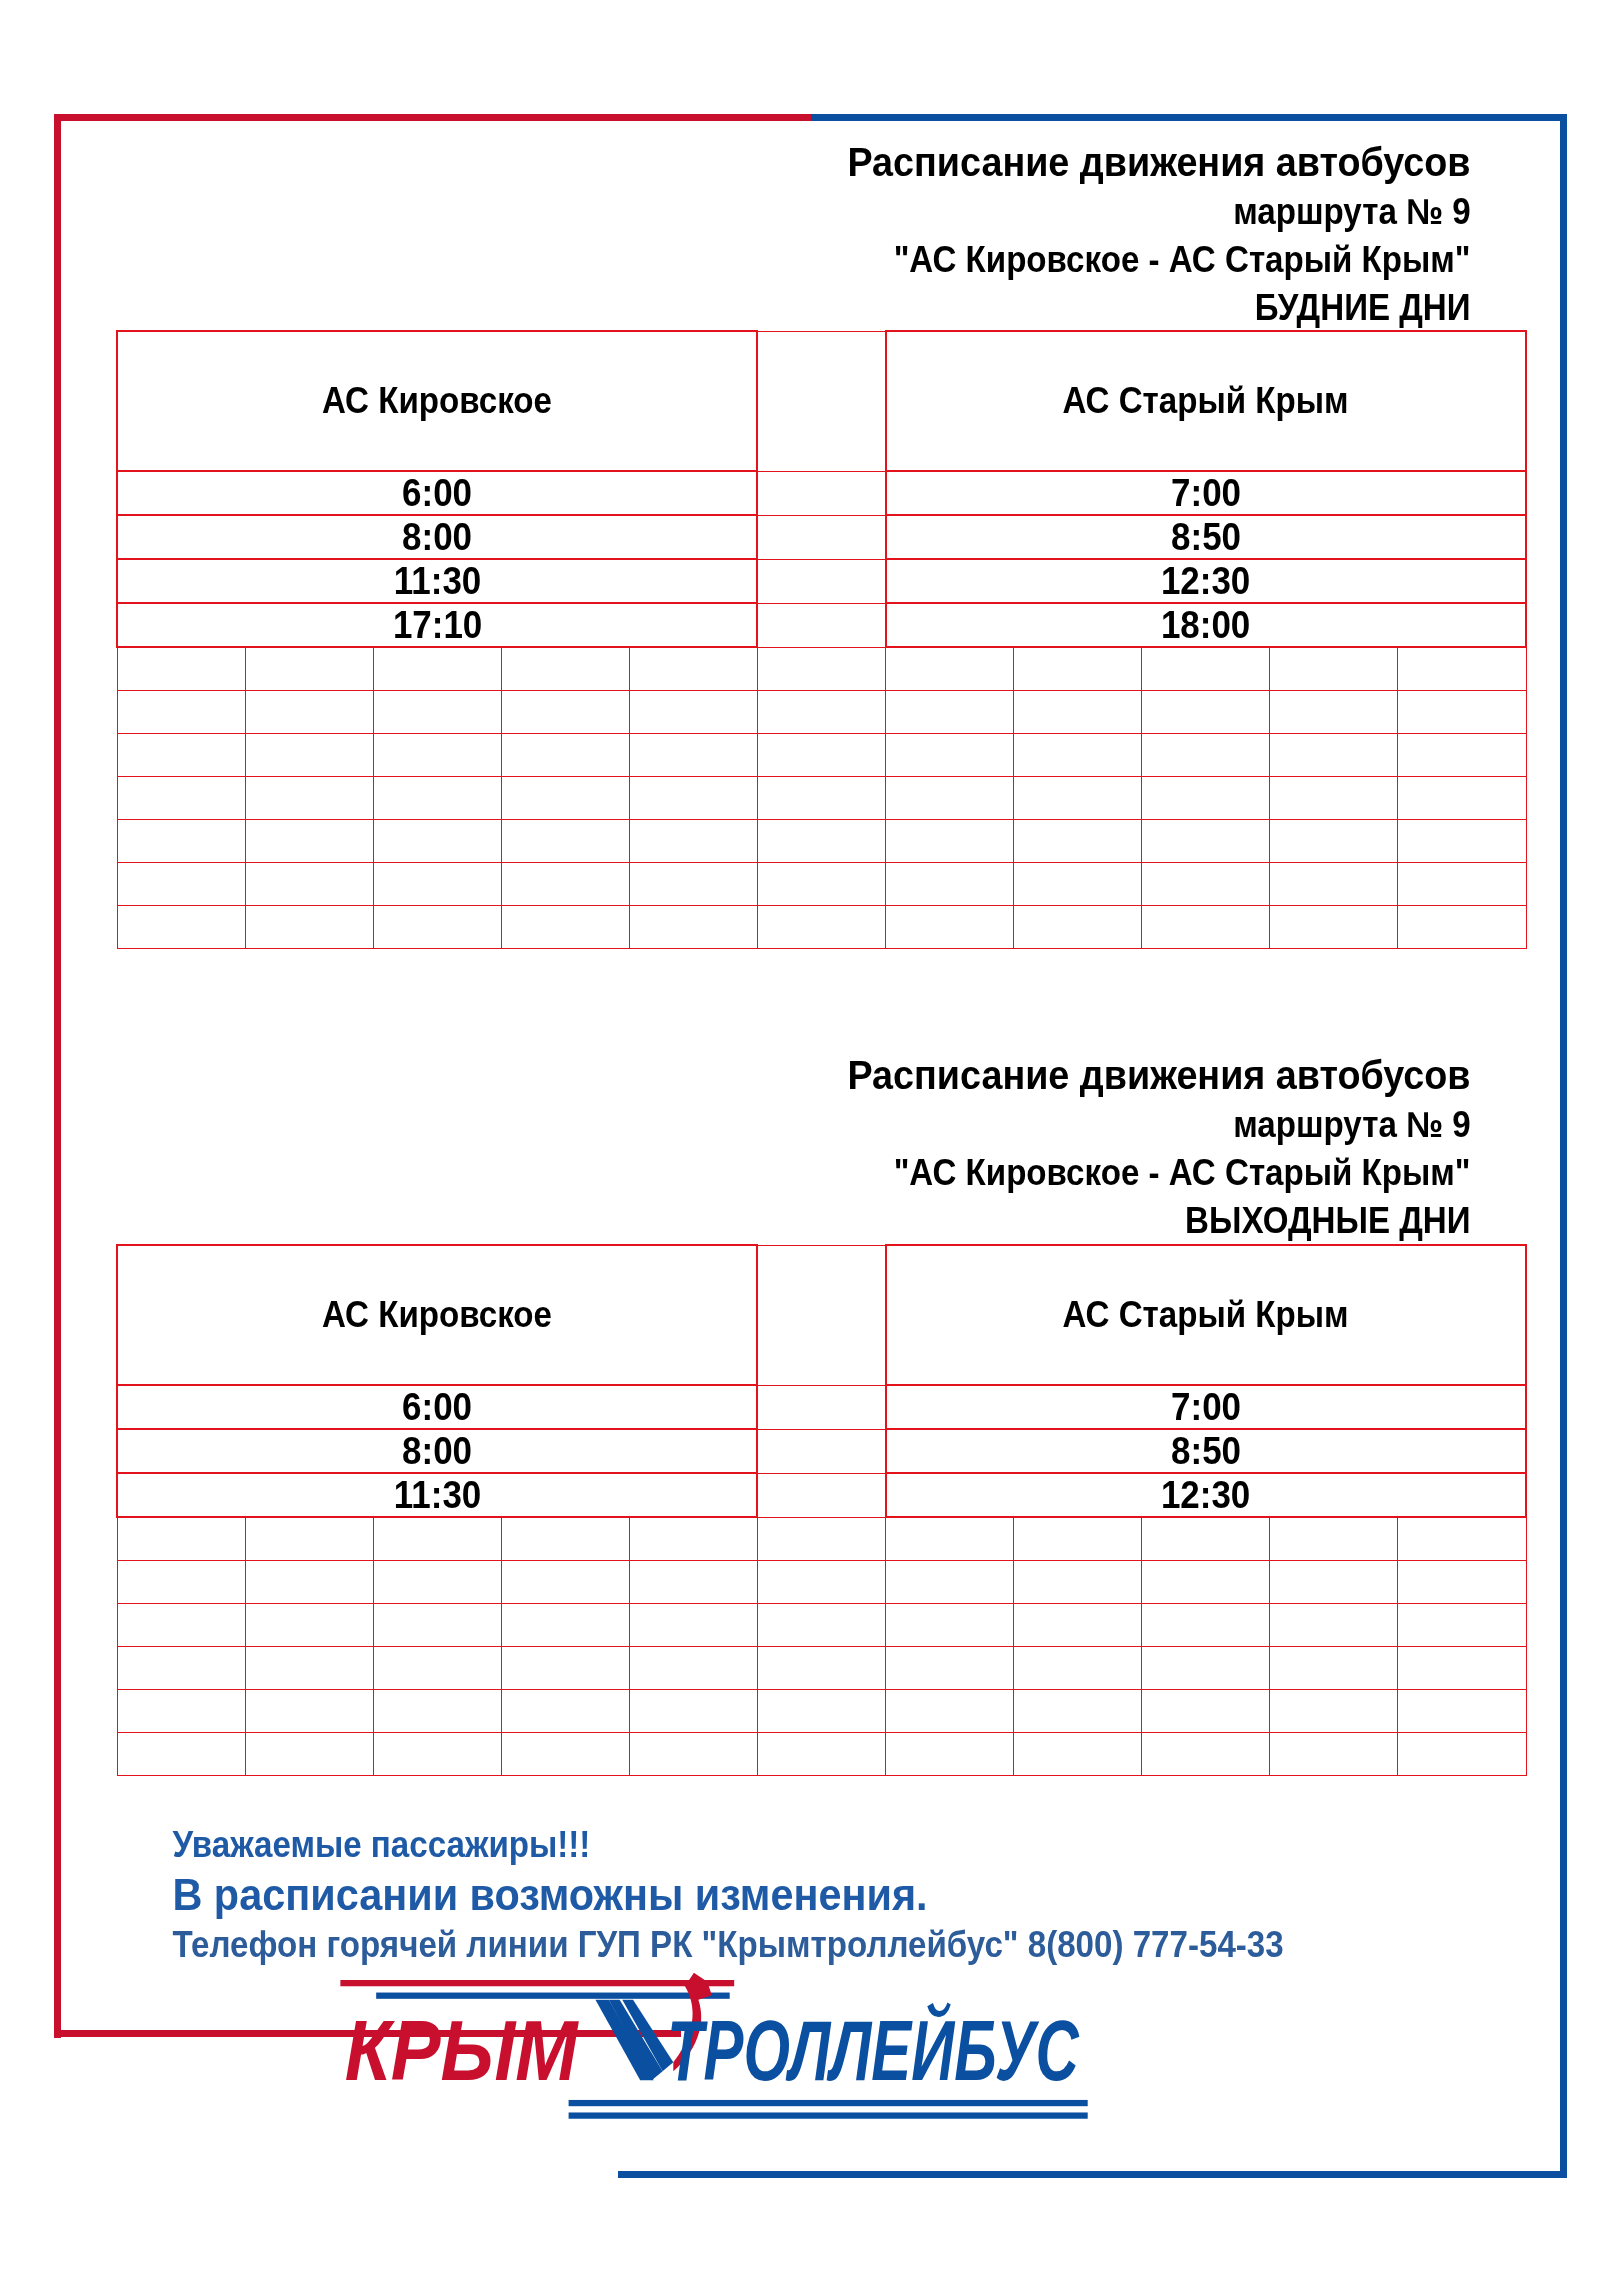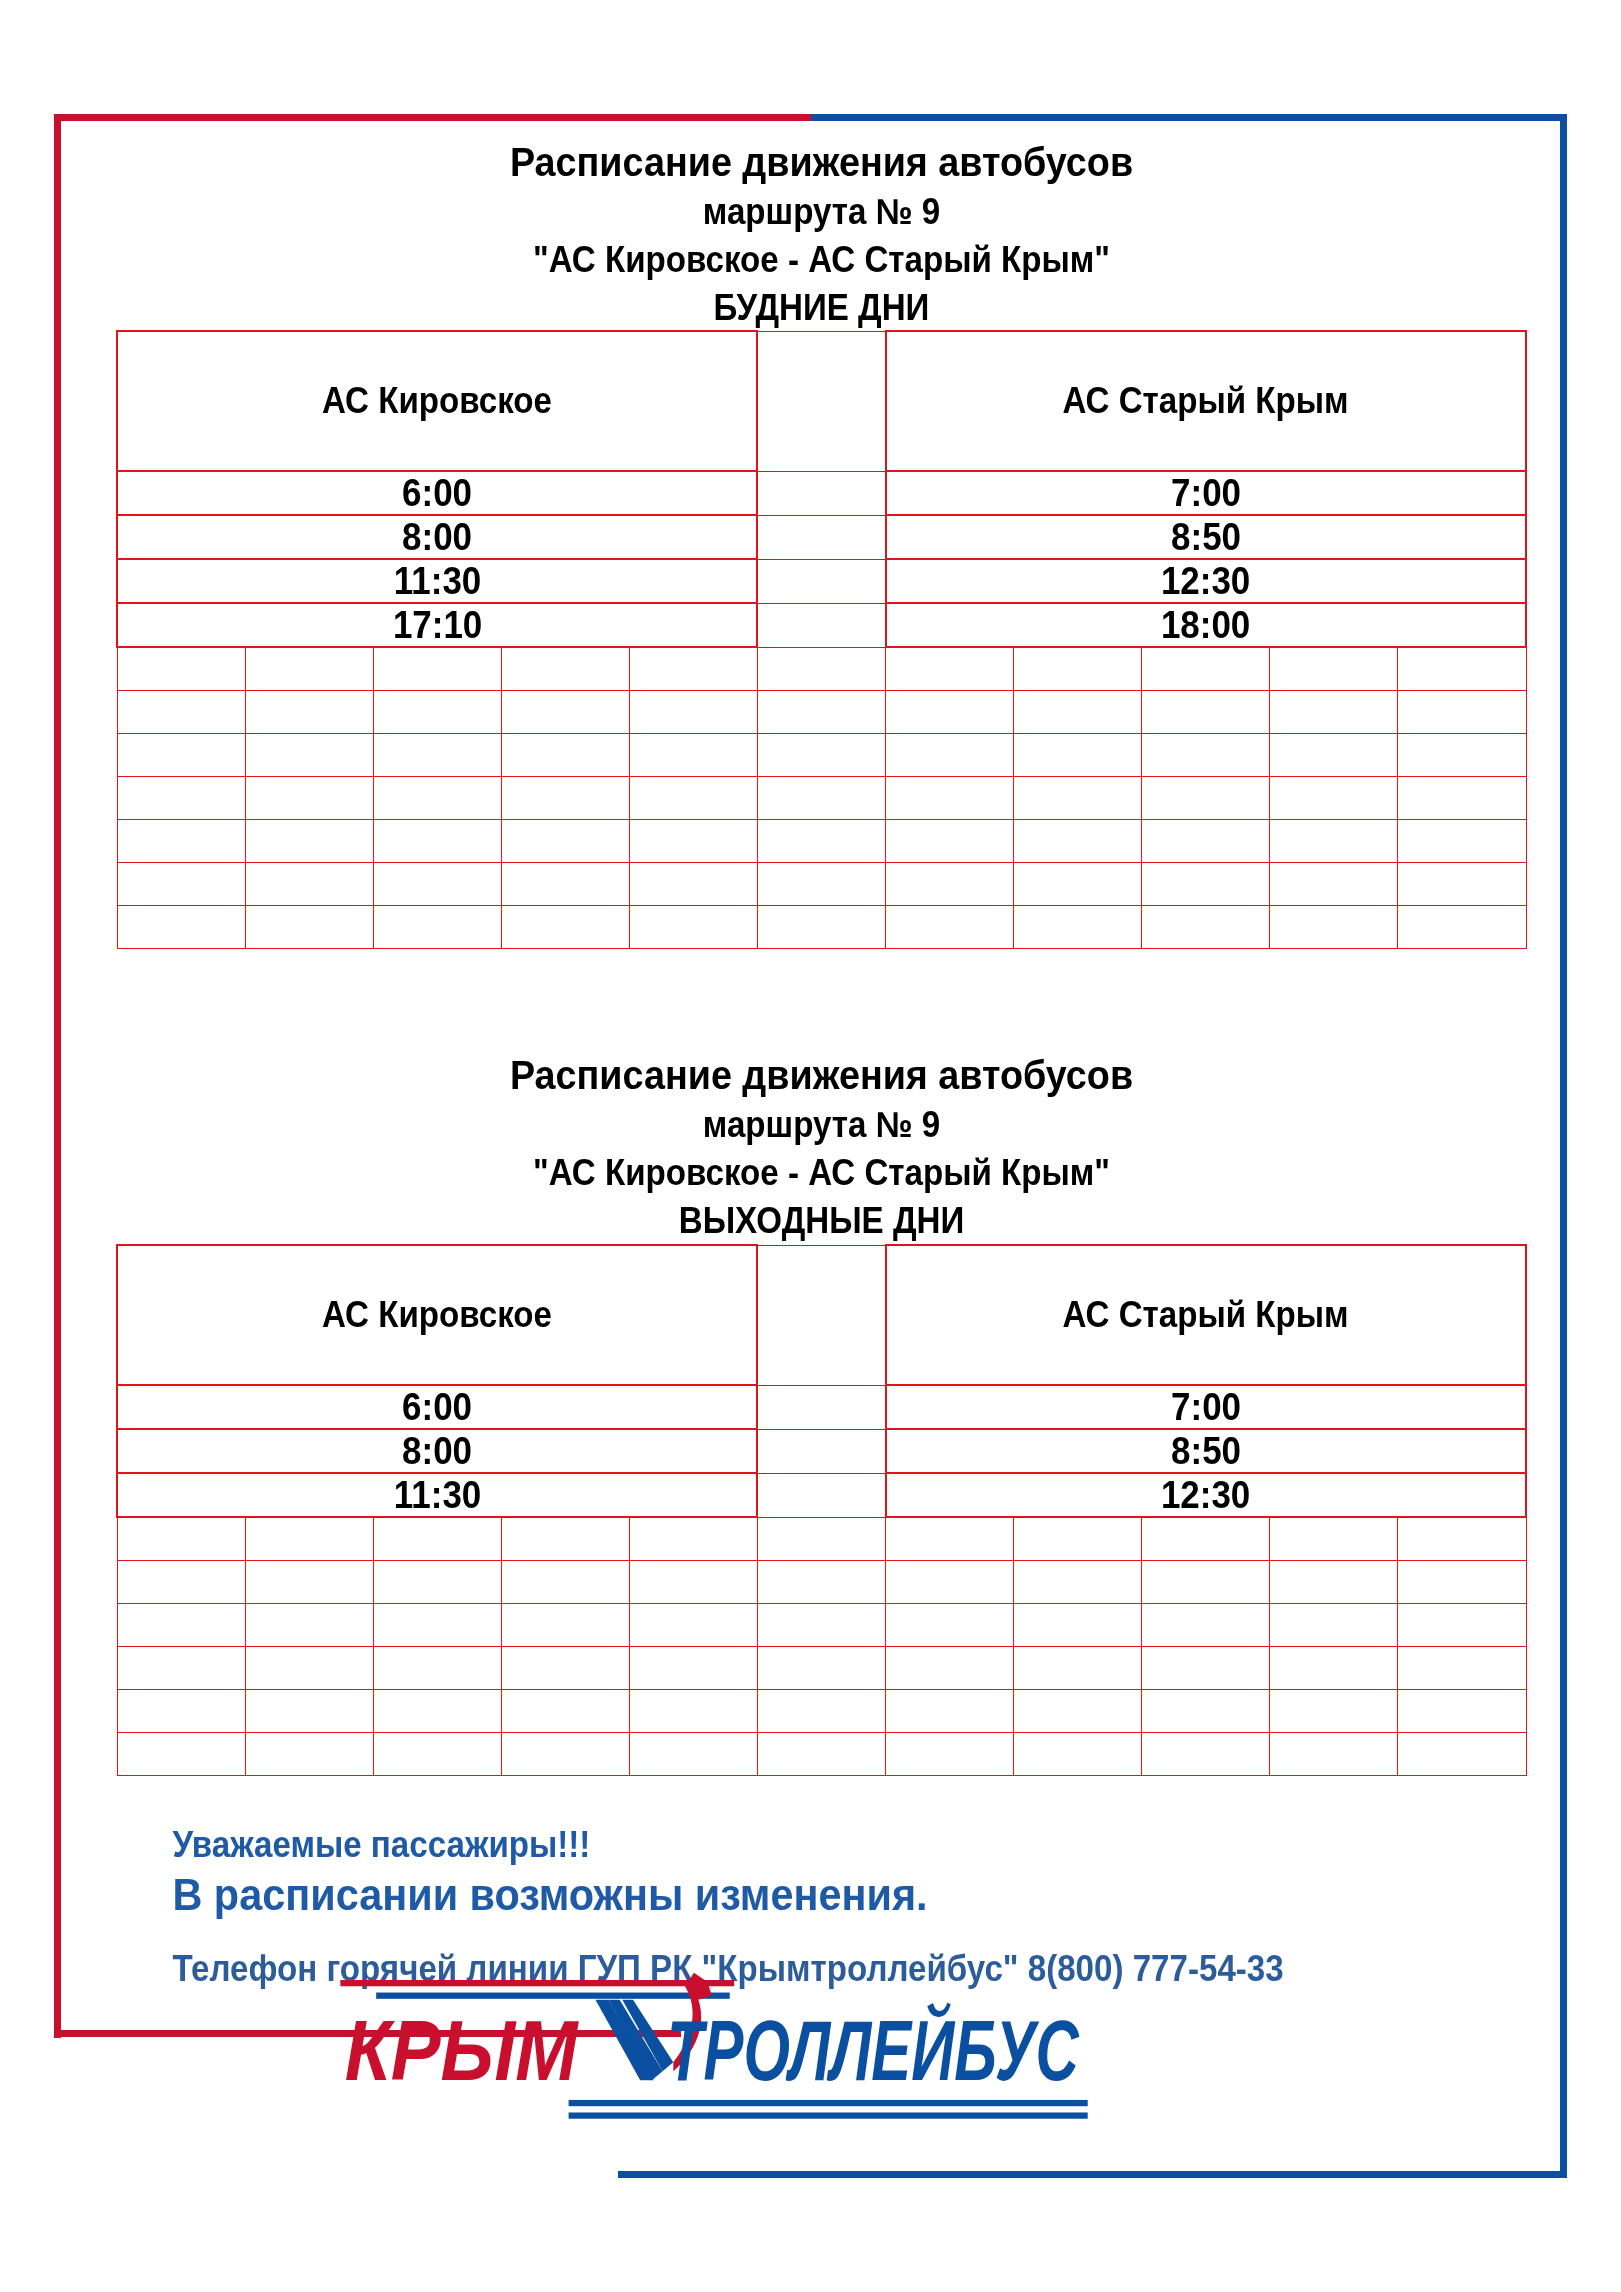--- a/index.html
+++ b/index.html
@@ -2,38 +2,38 @@
 <html style="font-size:14.3px"><head>
 <meta charset="utf-8">
 <style>
   html, body { margin: 0; padding: 0; background: #ffffff; }
   body { width: 1621px; height: 2293px; position: relative; overflow: hidden;
          font-family: "Liberation Sans", sans-serif; color: #000; }
   .frame-seg { position: absolute; }
   .red { background: #c8102e; }
   .blue { background: #0b4fa0; }
 
-  .title-block { position: absolute; left: 116px; width: 1411px; text-align: center; font-weight: bold; }
+  .title-block { position: absolute; left: 116px; width: 1411px; text-align: right; font-weight: bold; }
   .t-line { display: block; line-height: 1; }
   .t-main { font-size: 41px; transform: scaleX(0.92); }
   .t-sub  { font-size: 36px; transform: scaleX(0.92); }
 
   table.sched { position: absolute; left: 116px; width: 1411px; border-collapse: collapse; table-layout: fixed; }
   table.sched td { border: 2.7px solid #e3131b; padding: 0; text-align: center; vertical-align: middle; }
   table.sched td.thin { border-width: 1.8px; }
   .hdr-cell { height: 138px; font-weight: bold; font-size: 36px; }
   .time-cell { height: 42px; font-weight: bold; font-size: 38px; line-height: 42px; }
   .grid-cell { height: 42px; }
   .cond { display: inline-block; transform: scaleX(0.92); }
 
   .notice { position: absolute; left: 116px; width: 1411px; text-align: left; font-weight: bold; color: #1f5aa6; }
   .notice span { display: block; }
   .n1 { font-size: 36px; line-height: 50px; }
   .n2 { font-size: 45px; line-height: 50px; }
-  .n3 { font-size: 36px; line-height: 50px; color: #2d5c9a; margin-top: 24px; }
+  .n3 { font-size: 36px; line-height: 50px; color: #2d5c9a; }
 
   .logo { position: absolute; left: 340px; top: 1946px; width: 1030px; height: 179px; }
 </style>
 </head>
 <body>
 
 <div class="frame-seg red" style="left:54px; top:114px; width:758px; height:7.2px;"></div>
 <div class="frame-seg blue" style="left:811px; top:114px; width:756px; height:7.2px;"></div>
 <div class="frame-seg red" style="left:54px; top:114px; width:7.2px; height:1924px;"></div>
 <div class="frame-seg blue" style="left:1560px; top:114px; width:7.2px; height:2064px;"></div>

